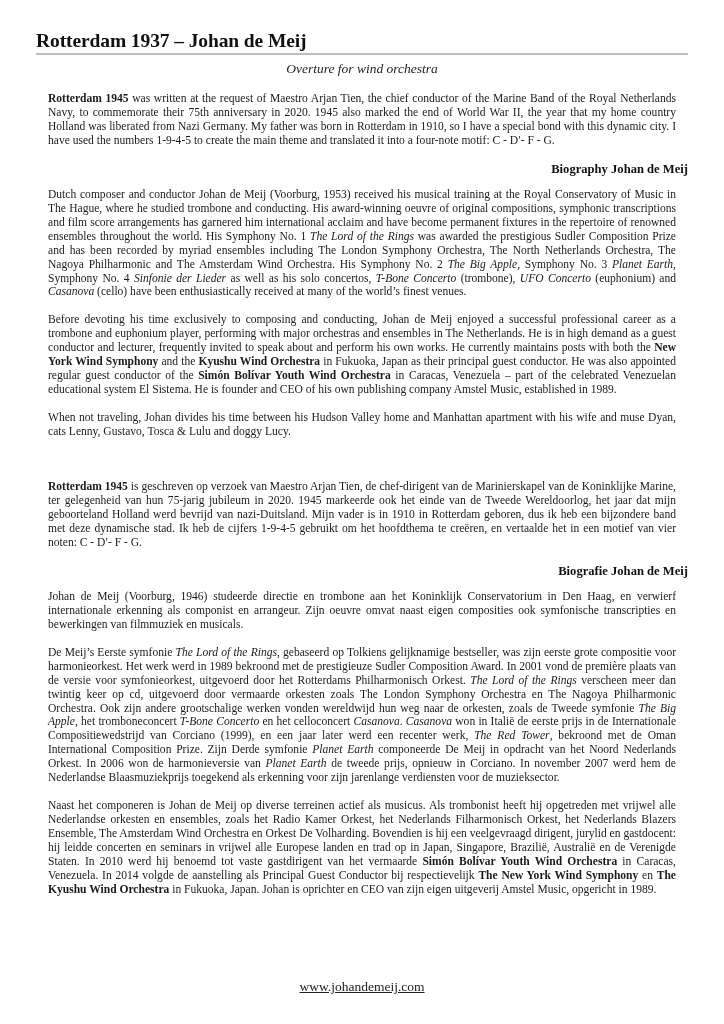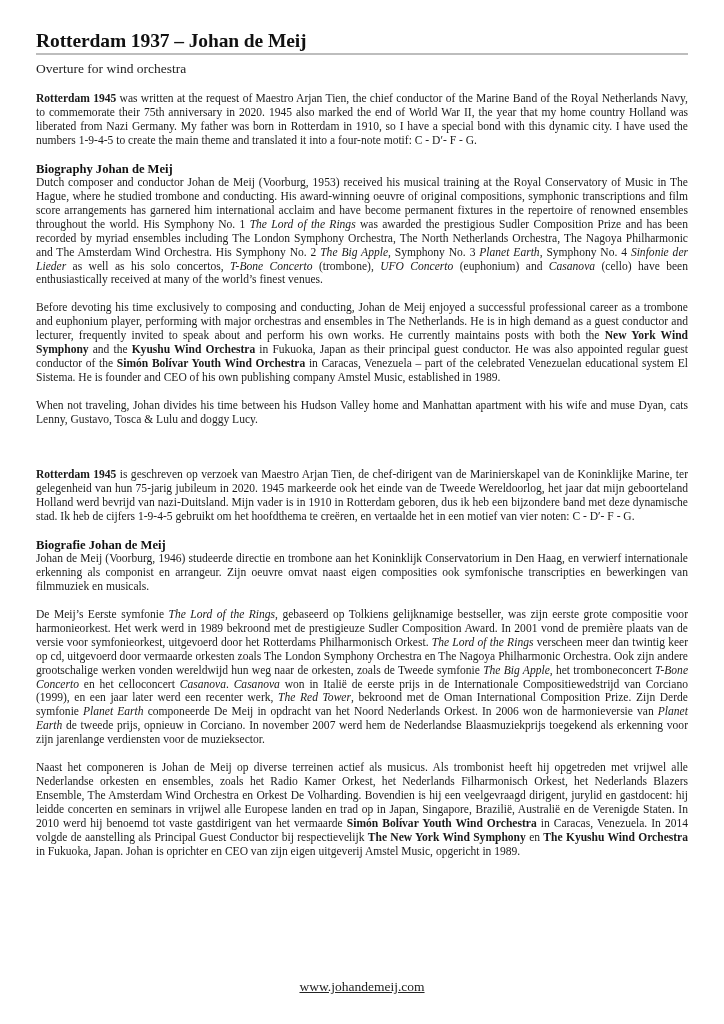--- a/index.html
+++ b/index.html
@@ -1,24 +1,24 @@
 <!DOCTYPE html>
 <html><head>
   <meta charset="utf-8">
   <style>
     html, body { margin: 0; padding: 0; background: #ffffff; }
     body { width: 724px; height: 1024px; position: relative; overflow: hidden;
            font-family: "Liberation Serif", "DejaVu Serif", serif; color: #1a1a1a; }
     .page { position: absolute; left: 36px; top: 30px; width: 652px; }
     h1 { margin: 0; font-size: 19.5px; font-weight: bold; line-height: 22px; letter-spacing: -0.1px;
          padding-bottom: 1px; border-bottom: 2px solid #bdbdbd; color: #111; }
-    .subtitle { margin: 5px 0 0 0; font-size: 13.5px; line-height: 18px; color: #222; }
-    p { margin: 0; font-size: 11.55px; line-height: 13.95px; text-align: justify; color: #1a1a1a; }
+    .subtitle { margin: 5px 0 0 0; font-size: 13.5px; font-style: italic; line-height: 18px; color: #222; text-align: center; }
+    p { margin: 12px; font-size: 11.55px; line-height: 13.95px; text-align: justify; color: #1a1a1a; }
     .intro { margin-top: 14px; }
-    h2 { margin: 14px 0 0 0; font-size: 12.6px; font-weight: bold; line-height: 14px; color: #111; }
+    h2 { margin: 14px 0 0 0; font-size: 12.6px; font-weight: bold; line-height: 14px; color: #111; text-align: right; }
     .gap { margin-top: 14px; }
     .nl-intro { margin-top: 41px; }
     b { font-weight: bold; }
     i { font-style: italic; }
     .footer { position: absolute; top: 977px; left: 0; width: 724px; text-align: center; }
     .footer a { font-size: 13.5px; color: #222; text-decoration: underline; font-family: "Liberation Serif", serif; }
   </style>
 </head>
 <body>
 

